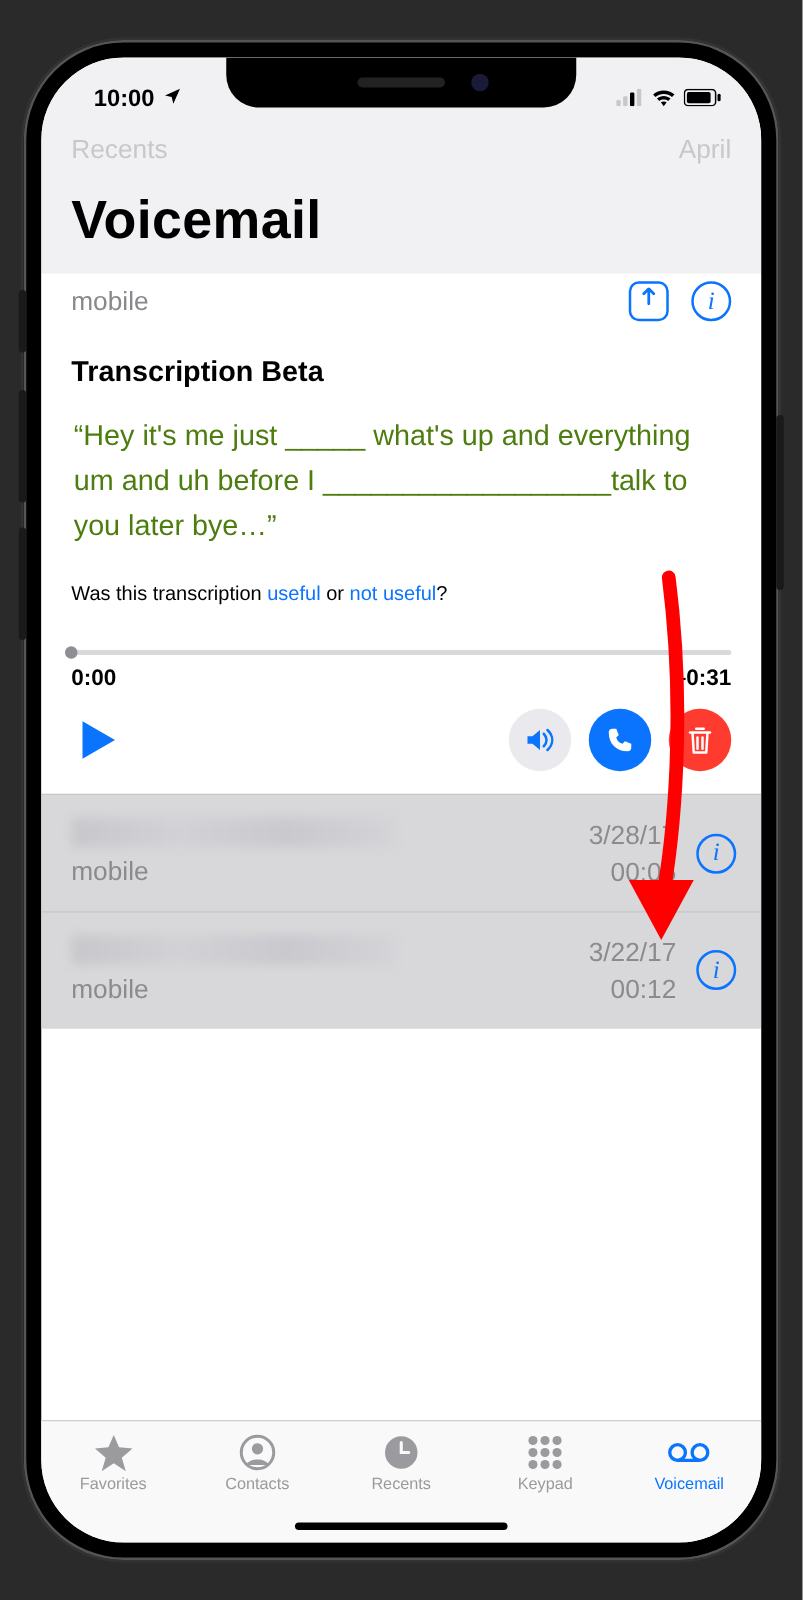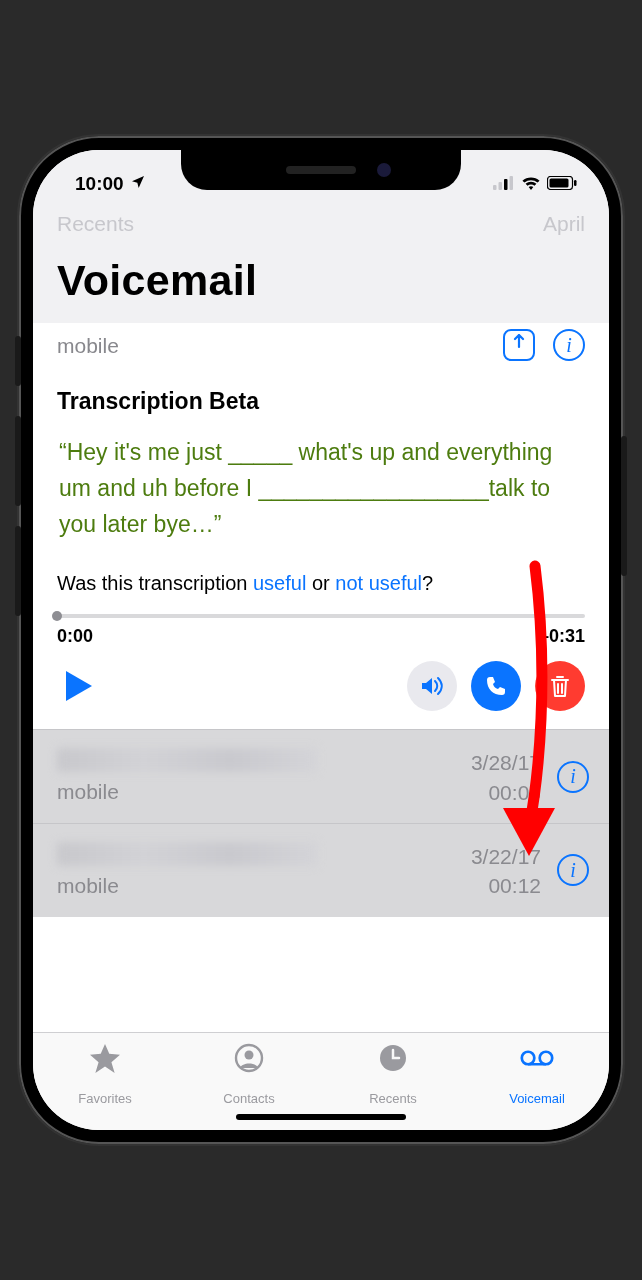--- a/index.html
+++ b/index.html
@@ -1,19 +1,19 @@
 <!DOCTYPE html>
 <html><head>
 <meta charset="utf-8">
 <style>
   * { box-sizing: border-box; margin: 0; padding: 0; font-family: -apple-system, "Helvetica Neue", Helvetica, Arial, sans-serif; }
   body { background: #2a2a2a; display: flex; justify-content: center; align-items: center; min-height: 1280px; }
 
   .phone-frame {
-    width: 604px; height: 1008px; background: #000; border-radius: 80px;
+    width: 604px; height: 1216px; background: #000; border-radius: 80px;
     padding: 14px; position: relative;
     box-shadow: 0 0 0 2px #333, inset 0 0 0 2px #555;
     margin: 32px 0;
   }
   .phone-side-btn { position: absolute; background:#1a1a1a; border-radius:3px; }
   .btn-left1 { left:-4px; top:200px; width:6px; height:50px; }
   .btn-left2 { left:-4px; top:280px; width:6px; height:90px; }
   .btn-left3 { left:-4px; top:390px; width:6px; height:90px; }
   .btn-right { right:-4px; top:300px; width:6px; height:140px; }
 
@@ -53,24 +53,24 @@
   }
 
   
   .vm-expanded { background:#fff; padding: 8px 24px 18px 24px; position:relative; }
   .vm-topline { display:flex; justify-content:flex-end; gap:18px; position:absolute; right:24px; top:6px; }
   .icon-btn-outline { width:32px; height:32px; border:2.2px solid #0a74ff; border-radius:8px; display:flex; align-items:center; justify-content:center; color:#0a74ff; }
   .icon-btn-circle-outline { width:32px; height:32px; border:2.2px solid #0a74ff; border-radius:50%; display:flex; align-items:center; justify-content:center; color:#0a74ff; font-family: Georgia, serif; font-style: italic; font-size: 20px; }
   .vm-meta { color:#88888d; font-size:21px; line-height:1.4; }
   .vm-trans-title { font-weight:700; font-size:23px; margin-top:28px; margin-bottom:20px; }
   .vm-trans-body { font-size:23px; line-height:1.55; color:#4d7c0f; padding-left:2px; }
-  .vm-feedback { font-size:20px; margin-top:26px; line-height:1.5; }
+  .vm-feedback { font-size:16px; margin-top:26px; line-height:1.5; }
   .vm-feedback .link { color:#0a74ff; }
 
-  .scrubber { margin-top:16px; position:relative; }
+  .scrubber { margin-top:32px; position:relative; }
   .scrubber-track { height:4px; background:#d9d9db; border-radius:2px; position:relative; }
   .scrubber-thumb { position:absolute; left:0; top:50%; transform:translate(-50%,-50%); width:10px; height:10px; background:#8e8e93; border-radius:50%; }
   .scrubber-times { display:flex; justify-content:space-between; font-size:18px; font-weight:600; margin-top:8px; }
 
   .vm-controls { display:flex; align-items:center; margin-top:14px; gap:14px; }
   .play-btn { color:#0a74ff; width:44px; height:44px; display:flex; align-items:center; justify-content:center; }
   .spacer { flex:1; }
   .round-btn { width:50px; height:50px; border-radius:50%; display:flex; align-items:center; justify-content:center; }
   .round-grey { background:#e9e9ee; color:#0a74ff; }
   .round-blue { background:#0a74ff; color:#fff; }
@@ -84,21 +84,21 @@
   .vm-row-info { position:absolute; right:20px; top:50%; transform:translateY(-50%); }
   .blurred-name { width:260px; height:24px; background:linear-gradient(90deg,#c8c8cc,#d2d2d6,#c9c9ce,#d4d4d8); filter:blur(4px); border-radius:4px; margin-bottom:8px; }
   .label-mobile { color:#8a8a8f; font-size:21px; }
 
   
   .tab-bar {
     position:absolute; bottom:0; left:0; right:0; height:98px;
     background:#f9f9f9; border-top:1px solid #cfcfd2;
     display:flex; justify-content:space-around; align-items:flex-start; padding-top:10px;
   }
-  .tab { display:flex; flex-direction:column; align-items:center; gap:18px; color:#9a9a9f; font-size:13px; width:20%; }
+  .tab { display:flex; flex-direction:column; align-items:center; gap:2px; color:#9a9a9f; font-size:13px; width:20%; }
   .tab.active { color:#0a74ff; }
   .tab svg, .tab .ticon { width:34px; height:30px; display:flex; align-items:center; justify-content:center; }
   .home-indicator { position:absolute; bottom:10px; left:50%; transform:translateX(-50%); width:170px; height:6px; border-radius:4px; background:#000; }
 
   
   .annotation-arrow {
     position:absolute; right:50px; top:406px; z-index:60; pointer-events:none;
   }
 
   .content-scroll { position:absolute; top:0; left:0; right:0; bottom:98px; overflow:hidden; }
@@ -274,20 +274,36 @@
       </div>
       <div class="tab">
         <span class="ticon">
           <svg width="30" height="30" viewBox="0 0 30 30">
               <circle cx="15" cy="15" r="13" fill="#9a9a9f"></circle>
               <path d="M15 7 L15 15 L21 15" stroke="#f9f9f9" stroke-width="2.5" fill="none" stroke-linecap="round"></path>
             </svg>
         </span>
         <span>Recents</span>
       </div>
+      <div class="tab">
+        <span class="ticon">
+          <svg width="28" height="28" viewBox="0 0 28 28">
+            <circle cx="5" cy="5" r="3.4" fill="#9a9a9f"></circle>
+              <circle cx="14" cy="5" r="3.4" fill="#9a9a9f"></circle>
+              <circle cx="23" cy="5" r="3.4" fill="#9a9a9f"></circle>
+            <circle cx="5" cy="14" r="3.4" fill="#9a9a9f"></circle>
+              <circle cx="14" cy="14" r="3.4" fill="#9a9a9f"></circle>
+              <circle cx="23" cy="14" r="3.4" fill="#9a9a9f"></circle>
+            <circle cx="5" cy="23" r="3.4" fill="#9a9a9f"></circle>
+              <circle cx="14" cy="23" r="3.4" fill="#9a9a9f"></circle>
+              <circle cx="23" cy="23" r="3.4" fill="#9a9a9f"></circle>
+          </svg>
+        </span>
+        <span>Keypad</span>
+      </div>
       <div class="tab active">
         <span class="ticon">
           <svg width="38" height="20" viewBox="0 0 38 20">
               <circle cx="9" cy="10" r="7" fill="none" stroke="#0a74ff" stroke-width="3"></circle>
               <circle cx="29" cy="10" r="7" fill="none" stroke="#0a74ff" stroke-width="3"></circle>
               <line x1="9" y1="17" x2="29" y2="17" stroke="#0a74ff" stroke-width="3"></line>
             </svg>
         </span>
         <span>Voicemail</span>
       </div>

